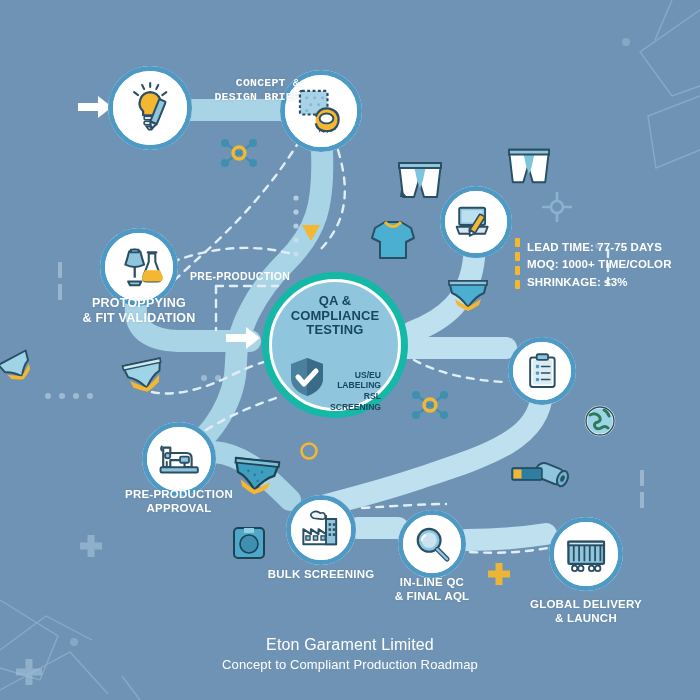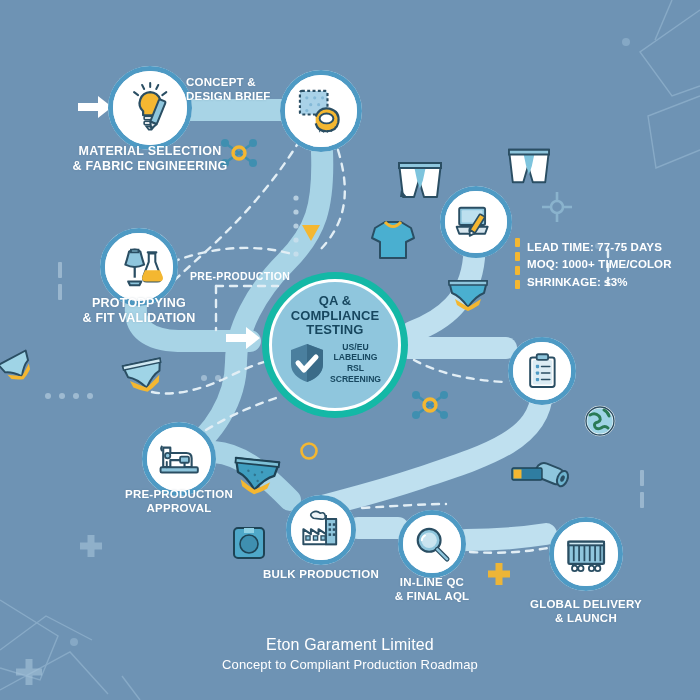--- a/index.html
+++ b/index.html
@@ -104,22 +104,23 @@
   #hub .hub-row {
     display: flex; align-items: center; gap: 5px;
     margin-top: 4px;
   }
   #hub .hub-shield { width: 36px; height: 40px; flex: none; }
   #hub .hub-sub {
     color: #17475f;
     font-weight: bold;
     font-size: 8.6px;
     line-height: 1.26;
-    text-align: center;
+    text-align: right;
     white-space: pre-line;
+    margin-top: 28px;
   }
 
   
   #specs {
     position: absolute;
     left: 527px; top: 239px;
     color: #ffffff;
     font-weight: bold;
     font-size: 11.5px;
     line-height: 1.52;
@@ -421,22 +422,20 @@
         <rect x="19" y="33" width="12" height="3.4" rx="1" fill="#e2e7ea" stroke="#2a4e63" stroke-width="1.6"></rect>
         <rect x="19" y="38" width="12" height="3.4" rx="1" fill="#e2e7ea" stroke="#2a4e63" stroke-width="1.6"></rect>
         <path d="M21 43 h8 l-2.6 3.4 h-2.8 z" fill="#b9c3c9" stroke="#2a4e63" stroke-width="1.6"></path>
         <g transform="translate(34,16) rotate(22)">
           <rect x="0" y="0" width="7" height="24" rx="1.6" fill="#8fc6dd" stroke="#2a4e63" stroke-width="2"></rect>
           <path d="M0 24 h7 l-3.5 6 z" fill="#e8edf0" stroke="#2a4e63" stroke-width="2" stroke-linejoin="round"></path>
         </g>
       </svg>
     </span>
   </div>
-  <div class="lbl sz-13" style="left:50px; top:144px; width:200px;">MATERIAL SELECTION
-&amp; FABRIC ENGINEERING</div>
 
   <div class="node" style="left:280px; top:70px; width:82px; height:82px;">
     <span class="ring-outer"></span>
     <span class="ring-inner"></span>
     <span class="glyph">
       <svg viewBox="0 0 50 50">
         <rect x="4" y="5" width="28" height="24" rx="2" fill="#a9d2e8" stroke="#2a4e63" stroke-width="2.2" stroke-dasharray="3 2.4"></rect>
         <g fill="#7cb4d4" opacity=".8">
           <circle cx="11" cy="12" r="1.6"></circle>
             <circle cx="19" cy="12" r="1.6"></circle>
@@ -446,21 +445,21 @@
             <circle cx="11" cy="25" r="1.6"></circle>
         </g>
         <path d="M20 31 q4 -10 14 -8 q11 3 9 14 q-2 9 -12 9 q-9 0 -11 -8" fill="#f4b731" stroke="#2a4e63" stroke-width="2.2" stroke-linejoin="round"></path>
         <ellipse cx="31" cy="33" rx="7" ry="5" fill="#ffffff" stroke="#2a4e63" stroke-width="2"></ellipse>
         <g stroke="#2a4e63" stroke-width="1.3" opacity=".8">
           <path d="M24 44 v3 M28 44.6 v3 M32 44.6 v3 M36 43.6 v3 M40 41 v3"></path>
         </g>
       </svg>
     </span>
   </div>
-  <div class="lbl sz-12" style="left:186px; top:76px; width:130px; text-align:left;">CONCEPT &amp;
+  <div class="lbl sz-12" style="left:170px; top:76px; width:130px; text-align:right;font-family:Liberation Mono, monospace;">CONCEPT &amp;
 DESIGN BRIEF</div>
 
   <div class="node" style="left:440px; top:186px; width:72px; height:72px;">
     <span class="ring-outer"></span>
     <span class="ring-inner"></span>
     <span class="glyph">
       <svg viewBox="0 0 50 50">
         <rect x="6" y="9" width="30" height="20" rx="2" fill="#8fc6dd" stroke="#2a4e63" stroke-width="2.2"></rect>
         <rect x="9" y="12" width="24" height="14" rx="1" fill="#bde0ef"></rect>
         <path d="M3 31 h36 l-3 8 h-30 z" fill="#d7e6ee" stroke="#2a4e63" stroke-width="2.2" stroke-linejoin="round"></path>
@@ -546,21 +545,21 @@
           <rect x="34" y="23" width="3" height="3"></rect>
             <rect x="39" y="23" width="3" height="3"></rect>
           <rect x="34" y="29" width="3" height="3"></rect>
             <rect x="39" y="29" width="3" height="3"></rect>
         </g>
         <path d="M31 12 v-5" stroke="#2a4e63" stroke-width="2.2"></path>
         <path d="M16 11 q-6 -4 -1 -7 q5 -3 9 1 q5 -2 6 3 q1 5 -5 4 z" fill="#eef4f7" stroke="#2a4e63" stroke-width="2" stroke-linejoin="round"></path>
       </svg>
     </span>
   </div>
-  <div class="lbl sz-12" style="left:251px; top:568px; width:140px;">BULK PRODUCTION</div>
+  <div class="lbl sz-12" style="left:251px; top:568px; width:140px;">BULK SCREENING</div>
 
   <div class="node" style="left:398px; top:510px; width:68px; height:68px;">
     <span class="ring-outer"></span>
     <span class="ring-inner"></span>
     <span class="glyph">
       <svg viewBox="0 0 50 50">
         <circle cx="21" cy="20" r="14" fill="#8fc6dd" stroke="#2a4e63" stroke-width="2.6"></circle>
         <circle cx="21" cy="20" r="9.5" fill="#c9e4f0"></circle>
         <path d="M16 14 q-4 2 -4 6" fill="none" stroke="#ffffff" stroke-width="2.4" stroke-linecap="round"></path>
         <path d="M31 31 L43 43" stroke="#2a4e63" stroke-width="6" stroke-linecap="round"></path>

